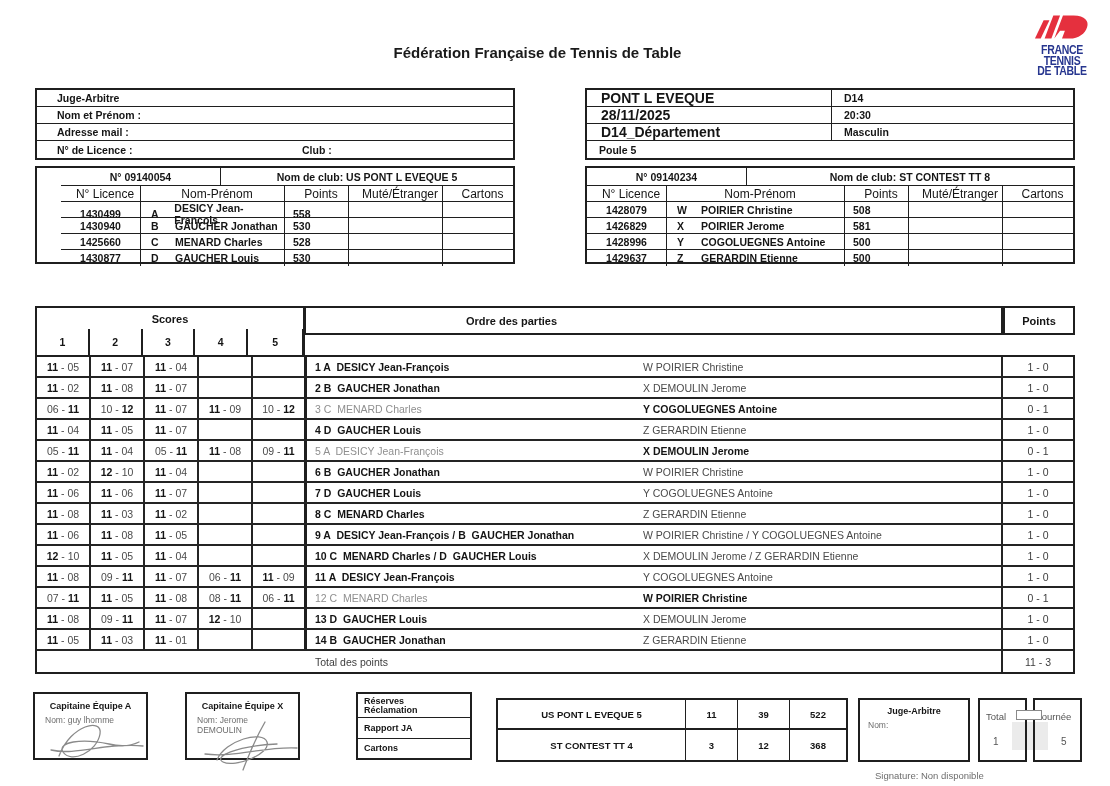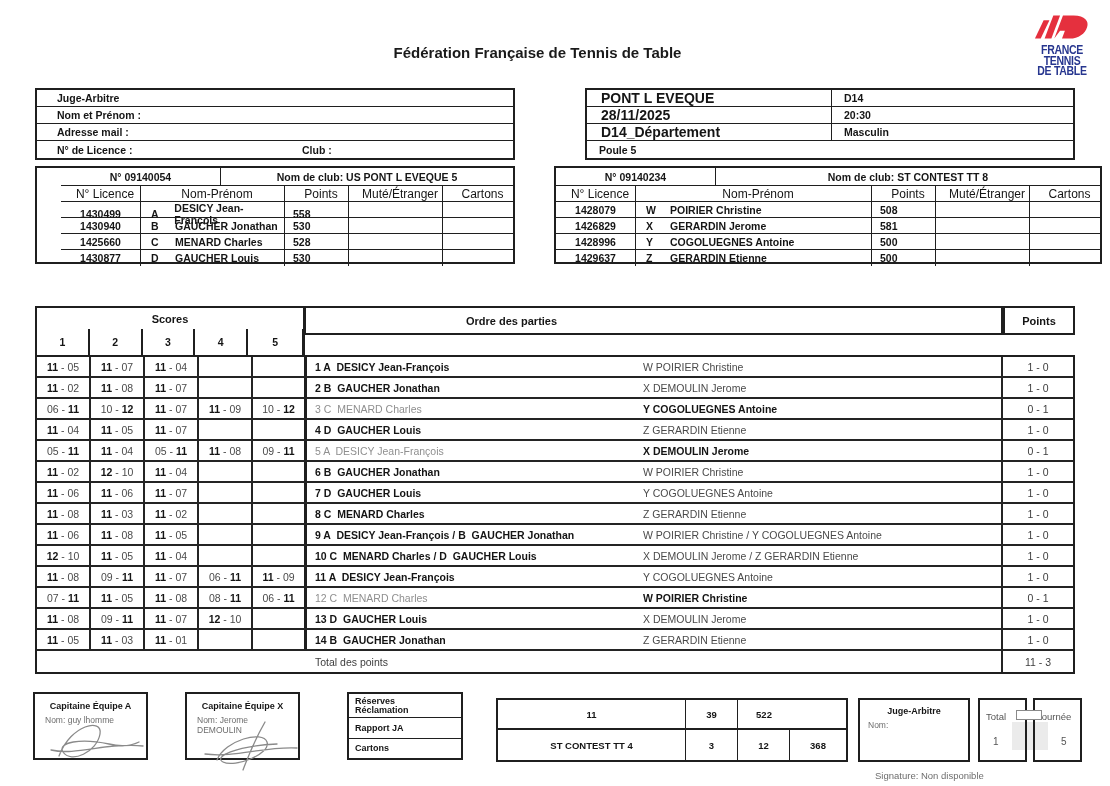--- a/index.html
+++ b/index.html
@@ -82,21 +82,21 @@
   .sv{color:#4a4a4a;} .sv.w{font-weight:700;color:#141414;}
   .dash{color:#4a4a4a;}
   .trow-label{flex:1;display:flex;align-items:center;padding-left:278px;font-size:10.5px;color:#3d3d3d;box-sizing:border-box;}
 
   
   .cap-box{top:692px;width:115px;height:68px;background:transparent;}
   .cap-title{text-align:center;font-size:9px;font-weight:700;margin-top:7px;}
   .cap-name{font-size:8.5px;color:#6d6d6d;margin:5px 0 0 10px;line-height:9.5px;}
   .sig{position:absolute;left:12px;top:22px;overflow:visible;}
 
-  .res-tbl{left:347px;top:692px;width:116px;height:68px;}
+  .res-tbl{left:356px;top:692px;width:116px;height:68px;}
   .res-row{border-bottom:1px solid #1f1f1f;box-sizing:border-box;display:flex;flex-direction:column;
            justify-content:center;padding-left:6px;font-size:9px;font-weight:700;line-height:9px;}
   .res-row:last-child{border-bottom:none;}
 
   .sum-tbl{left:496px;top:698px;width:352px;height:64px;}
   .sum-row{display:grid;grid-template-columns:188px 52px 52px 1fr;height:30px;border-bottom:2px solid #1f1f1f;box-sizing:border-box;}
   .sum-row:last-child{border-bottom:none;}
   .sum-row>div{display:flex;align-items:center;justify-content:center;font-size:9.5px;font-weight:700;
                border-right:1px solid #1f1f1f;box-sizing:border-box;}
   .sum-row>div:last-child{border-right:none;}
@@ -209,21 +209,21 @@
             <span class="ltr">D</span>
             <span class="pn">GAUCHER Louis</span>
           </div>
           <div class="pts">530</div>
           <div></div>
           <div></div>
         </div>
       </div>
   </div>
 
-  <div class="abs tbl team-tbl" style="left:554px;width:548px;" id="team-1">
+  <div class="abs tbl team-tbl" style="left:585px;width:490px;" id="team-1">
     <div class="team-h1">
       <div class="num">N° 09140234</div>
       <div class="club">Nom de club: ST CONTEST TT 8</div>
     </div>
     <div class="team-h2">
       <div>N° Licence</div>
       <div>Nom-Prénom</div>
       <div>Points</div>
       <div>Muté/Étranger</div>
       <div>Cartons</div>
@@ -236,21 +236,21 @@
             <span class="pn">POIRIER Christine</span>
           </div>
           <div class="pts">508</div>
           <div></div>
           <div></div>
         </div>
         <div class="team-r">
           <div class="lic">1426829</div>
           <div class="nm">
             <span class="ltr">X</span>
-            <span class="pn">GERARDIN Jerome</span>
+            <span class="pn">POIRIER Jerome</span>
           </div>
           <div class="pts">581</div>
           <div></div>
           <div></div>
         </div>
         <div class="team-r">
           <div class="lic">1428996</div>
           <div class="nm">
             <span class="ltr">Y</span>
             <span class="pn">COGOLUEGNES Antoine</span>
@@ -483,20 +483,21 @@
     <div class="res-row" style="height:24px;">
       <span>Réserves</span>
       <span>Réclamation</span>
     </div>
     <div class="res-row" style="height:21px;">Rapport JA</div>
     <div class="res-row" style="height:19px;">Cartons</div>
   </div>
 
   <div class="abs tbl sum-tbl">
     <div class="sum-row">
+      <div>US PONT L EVEQUE 5</div>
       <div>11</div>
       <div>39</div>
       <div>522</div>
     </div>
     <div class="sum-row">
       <div>ST CONTEST TT 4</div>
       <div>3</div>
       <div>12</div>
       <div>368</div>
     </div>

